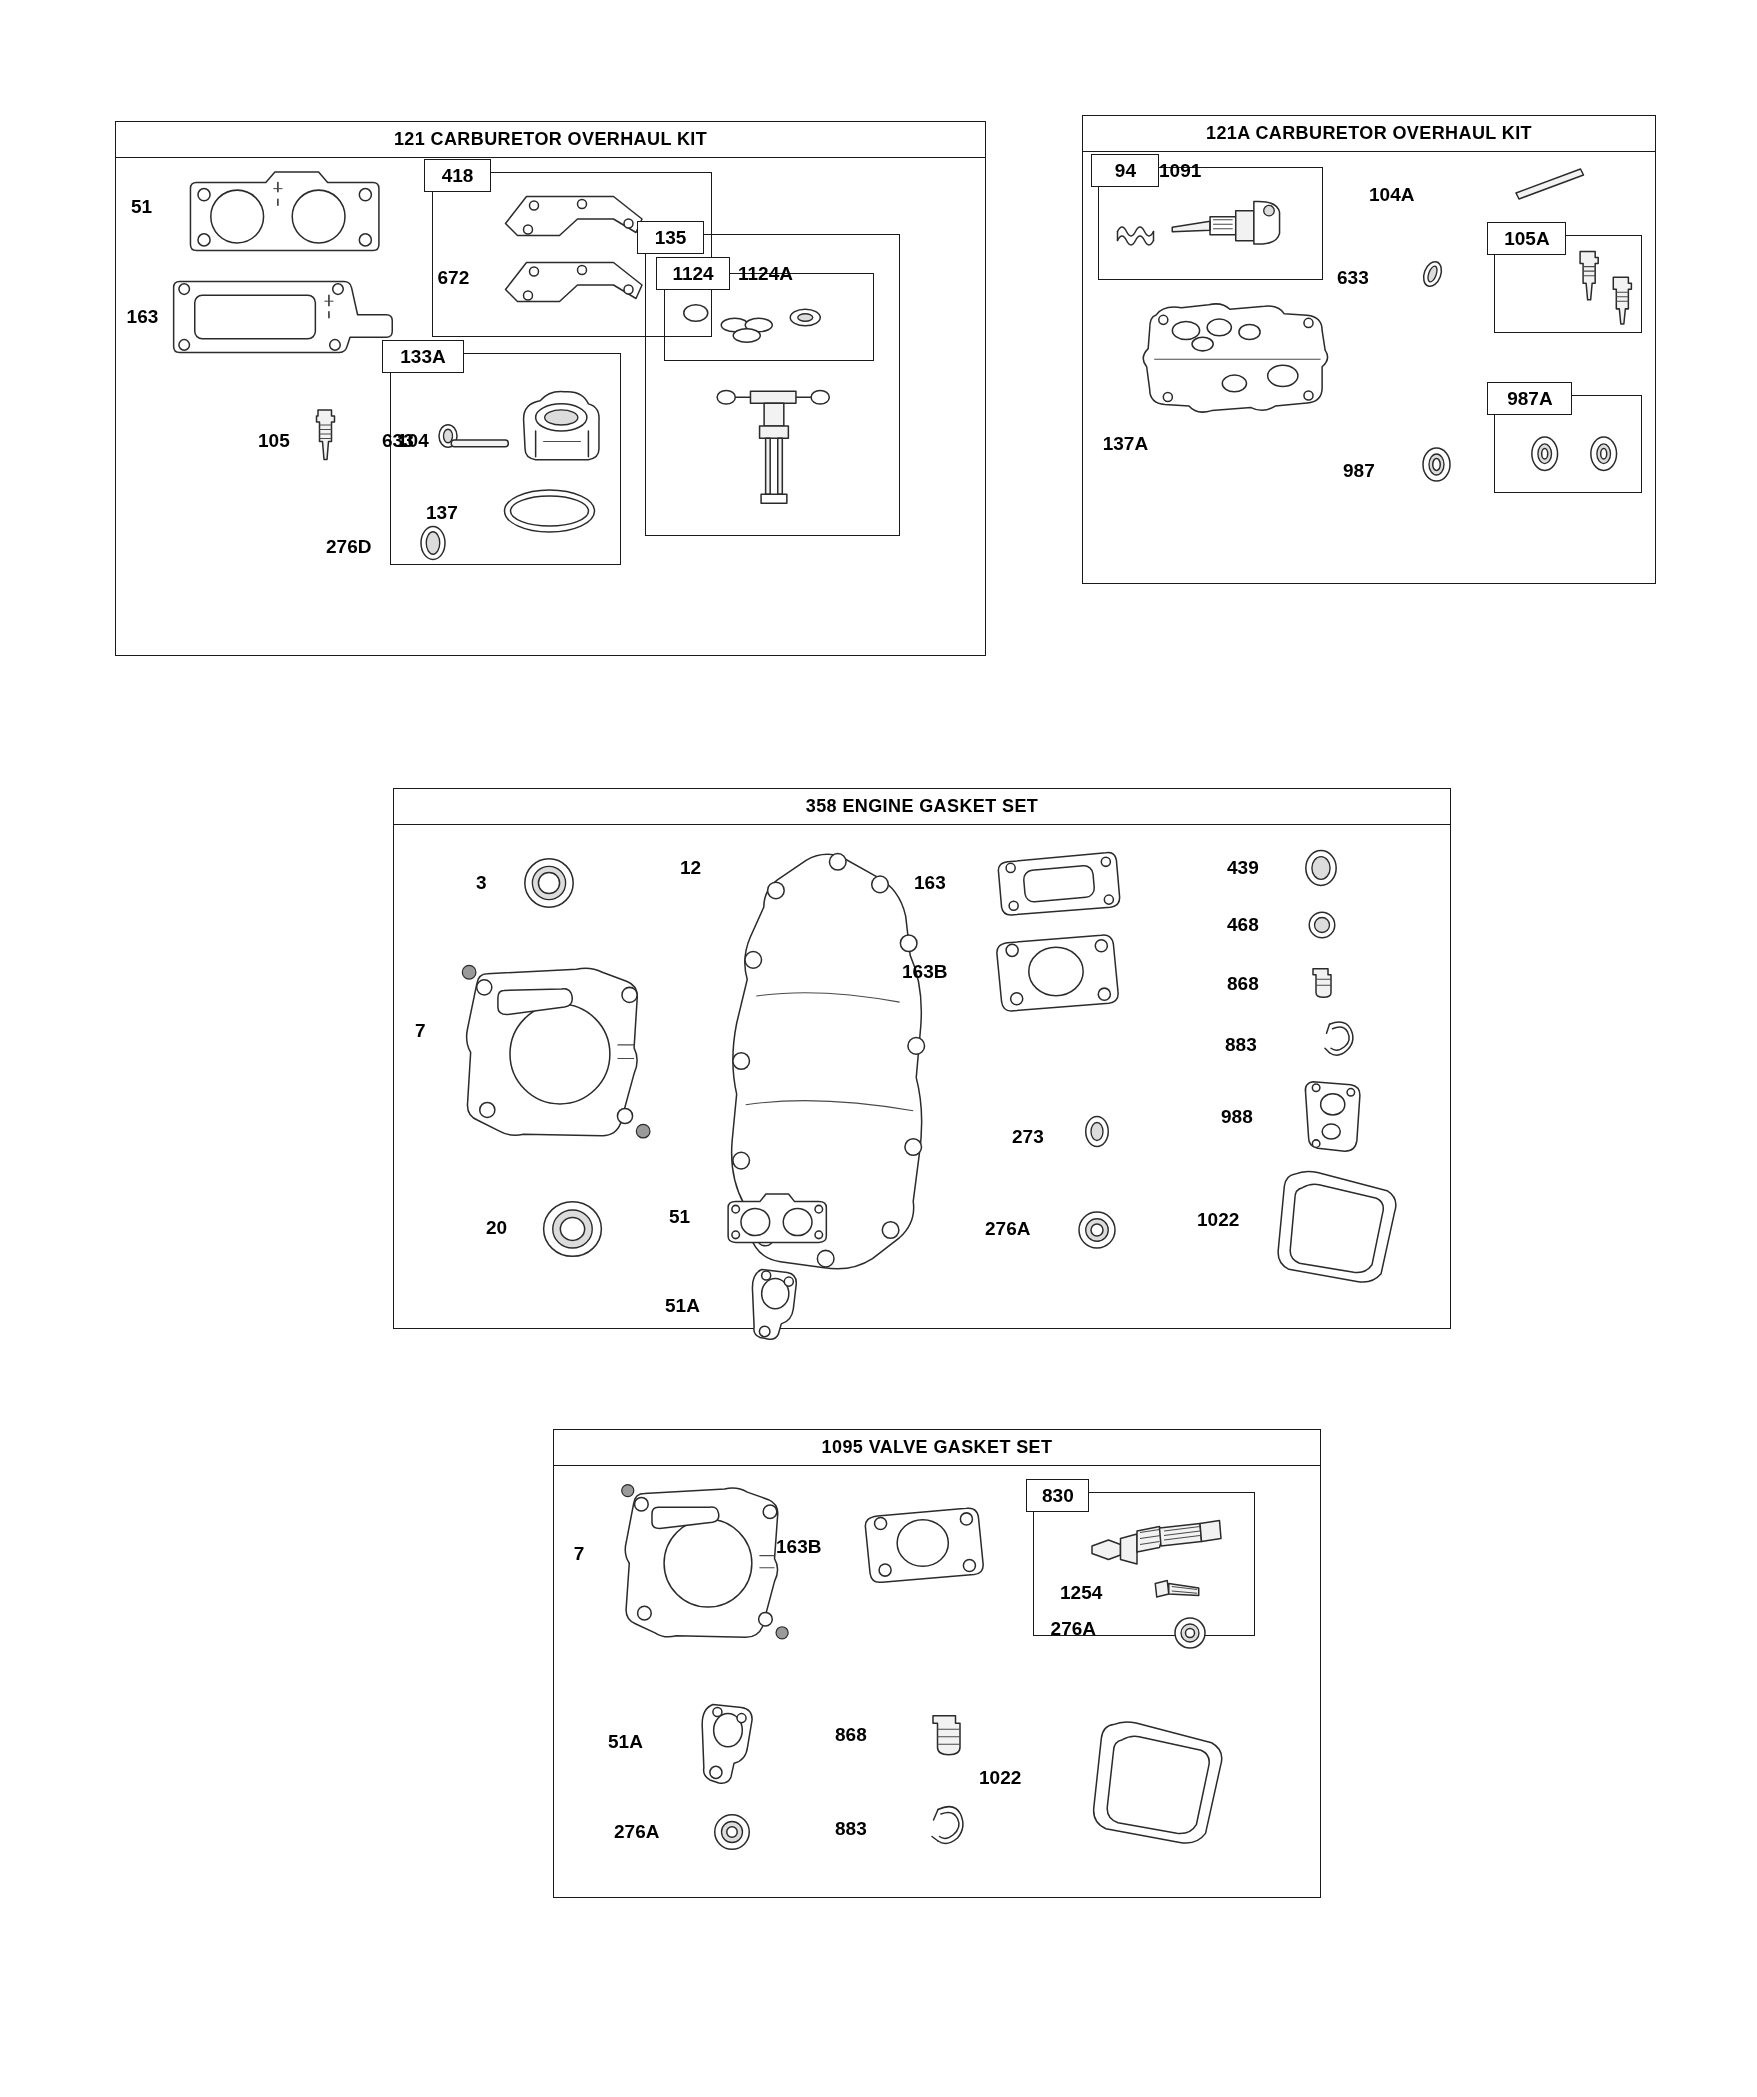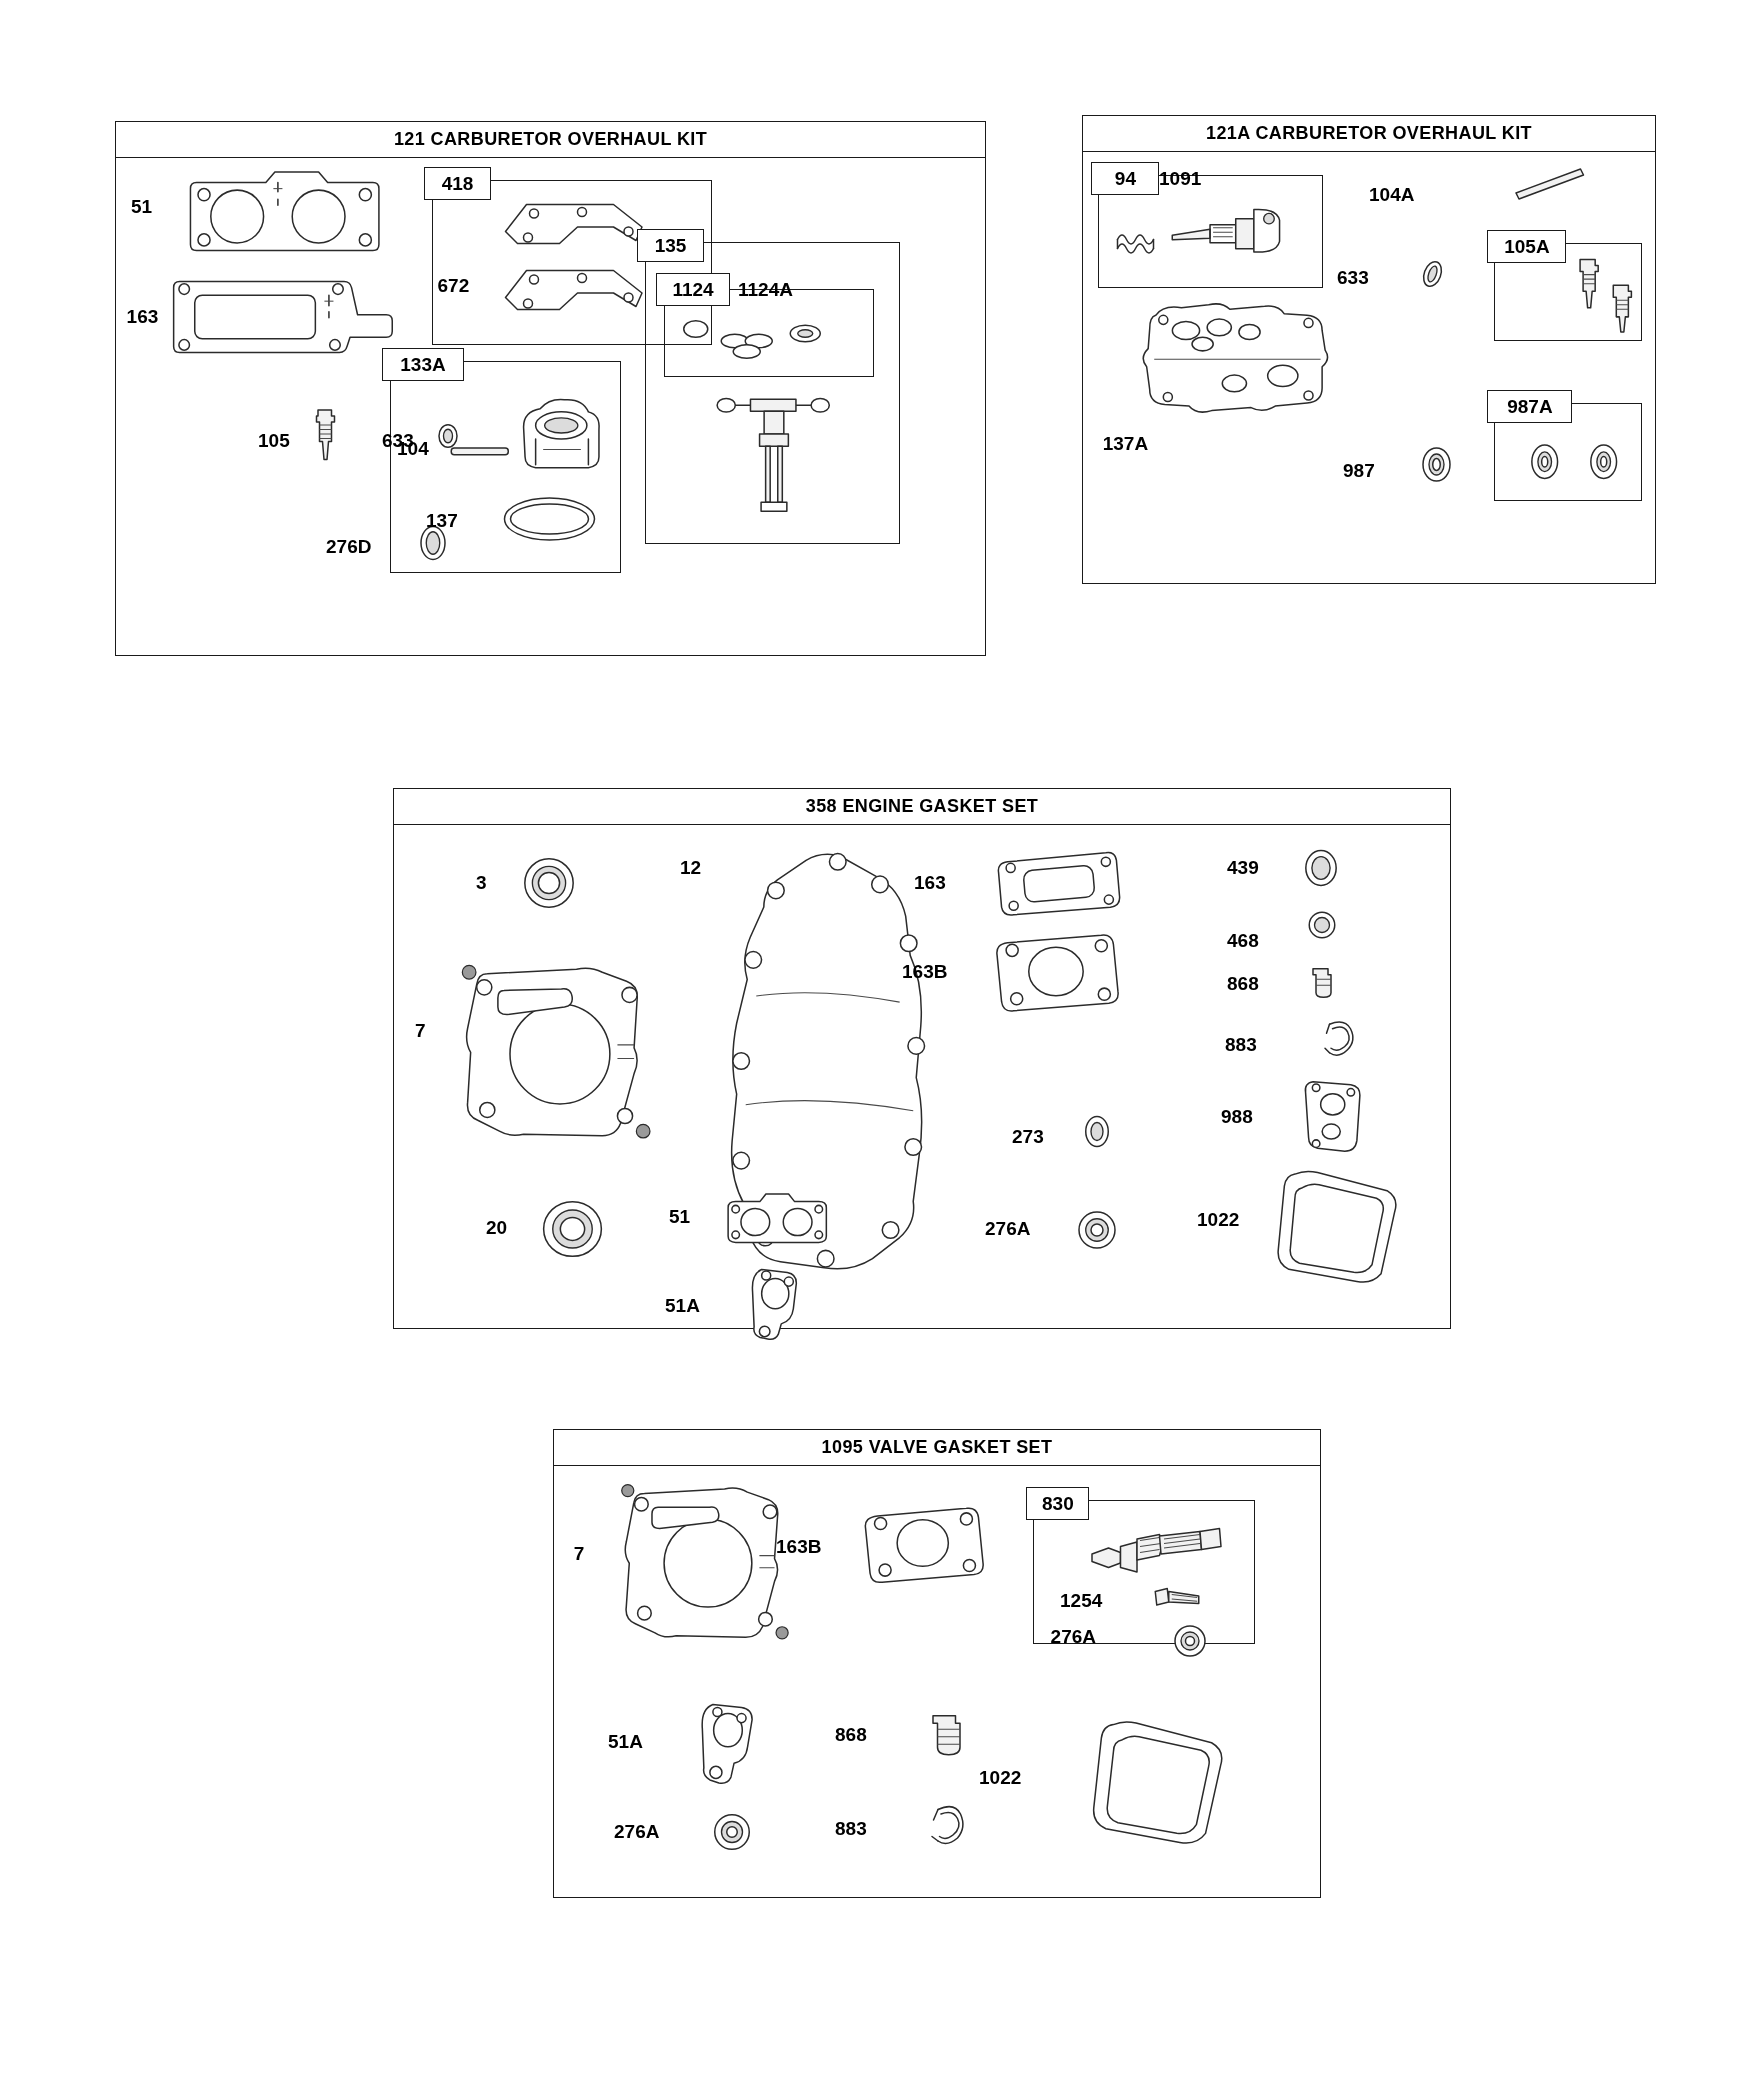--- a/index.html
+++ b/index.html
@@ -41,21 +41,20 @@
     left: 0;
     top: 36px;
     right: 0;
     bottom: 0;
   }
   .subbox {
     position: absolute;
     border: 1.5px solid #1a1a1a;
     box-sizing: border-box;
     background: transparent;
-    margin-top: 8px;
   }
   .tag {
     position: absolute;
     border: 1.5px solid #1a1a1a;
     box-sizing: border-box;
     background: #ffffff;
     font-size: 19px;
     font-weight: bold;
     display: flex;
     align-items: center;
@@ -490,21 +489,21 @@
       </svg>
     </div>
     <div class="lbl" style="left:833px; top:32px;">439</div>
 
     <div class="part" style="left:910px; top:82px;">
       <svg width="36" height="36" viewBox="0 0 48 48">
         <circle class="fw" cx="24" cy="24" r="17"></circle>
         <circle class="fg" cx="24" cy="24" r="10"></circle>
       </svg>
     </div>
-    <div class="lbl" style="left:833px; top:105px;">468</div>
+    <div class="lbl" style="left:833px; top:89px;">468</div>
 
     <div class="part" style="left:913px; top:139px;">
       <svg width="33" height="38" viewBox="0 0 44 50">
         <path class="fl" d="M12 6 L28 6 L28 14 L32 14 L32 38 Q32 44 22 44 Q12 44 12 38 L12 14 L8 14 L8 6 Z"></path>
         <path class="lnt" d="M12 20 L32 20 M12 28 L32 28"></path>
       </svg>
     </div>
     <div class="lbl" style="left:833px; top:148px;">868</div>
 
     <div class="part" style="left:925px; top:190px;">

